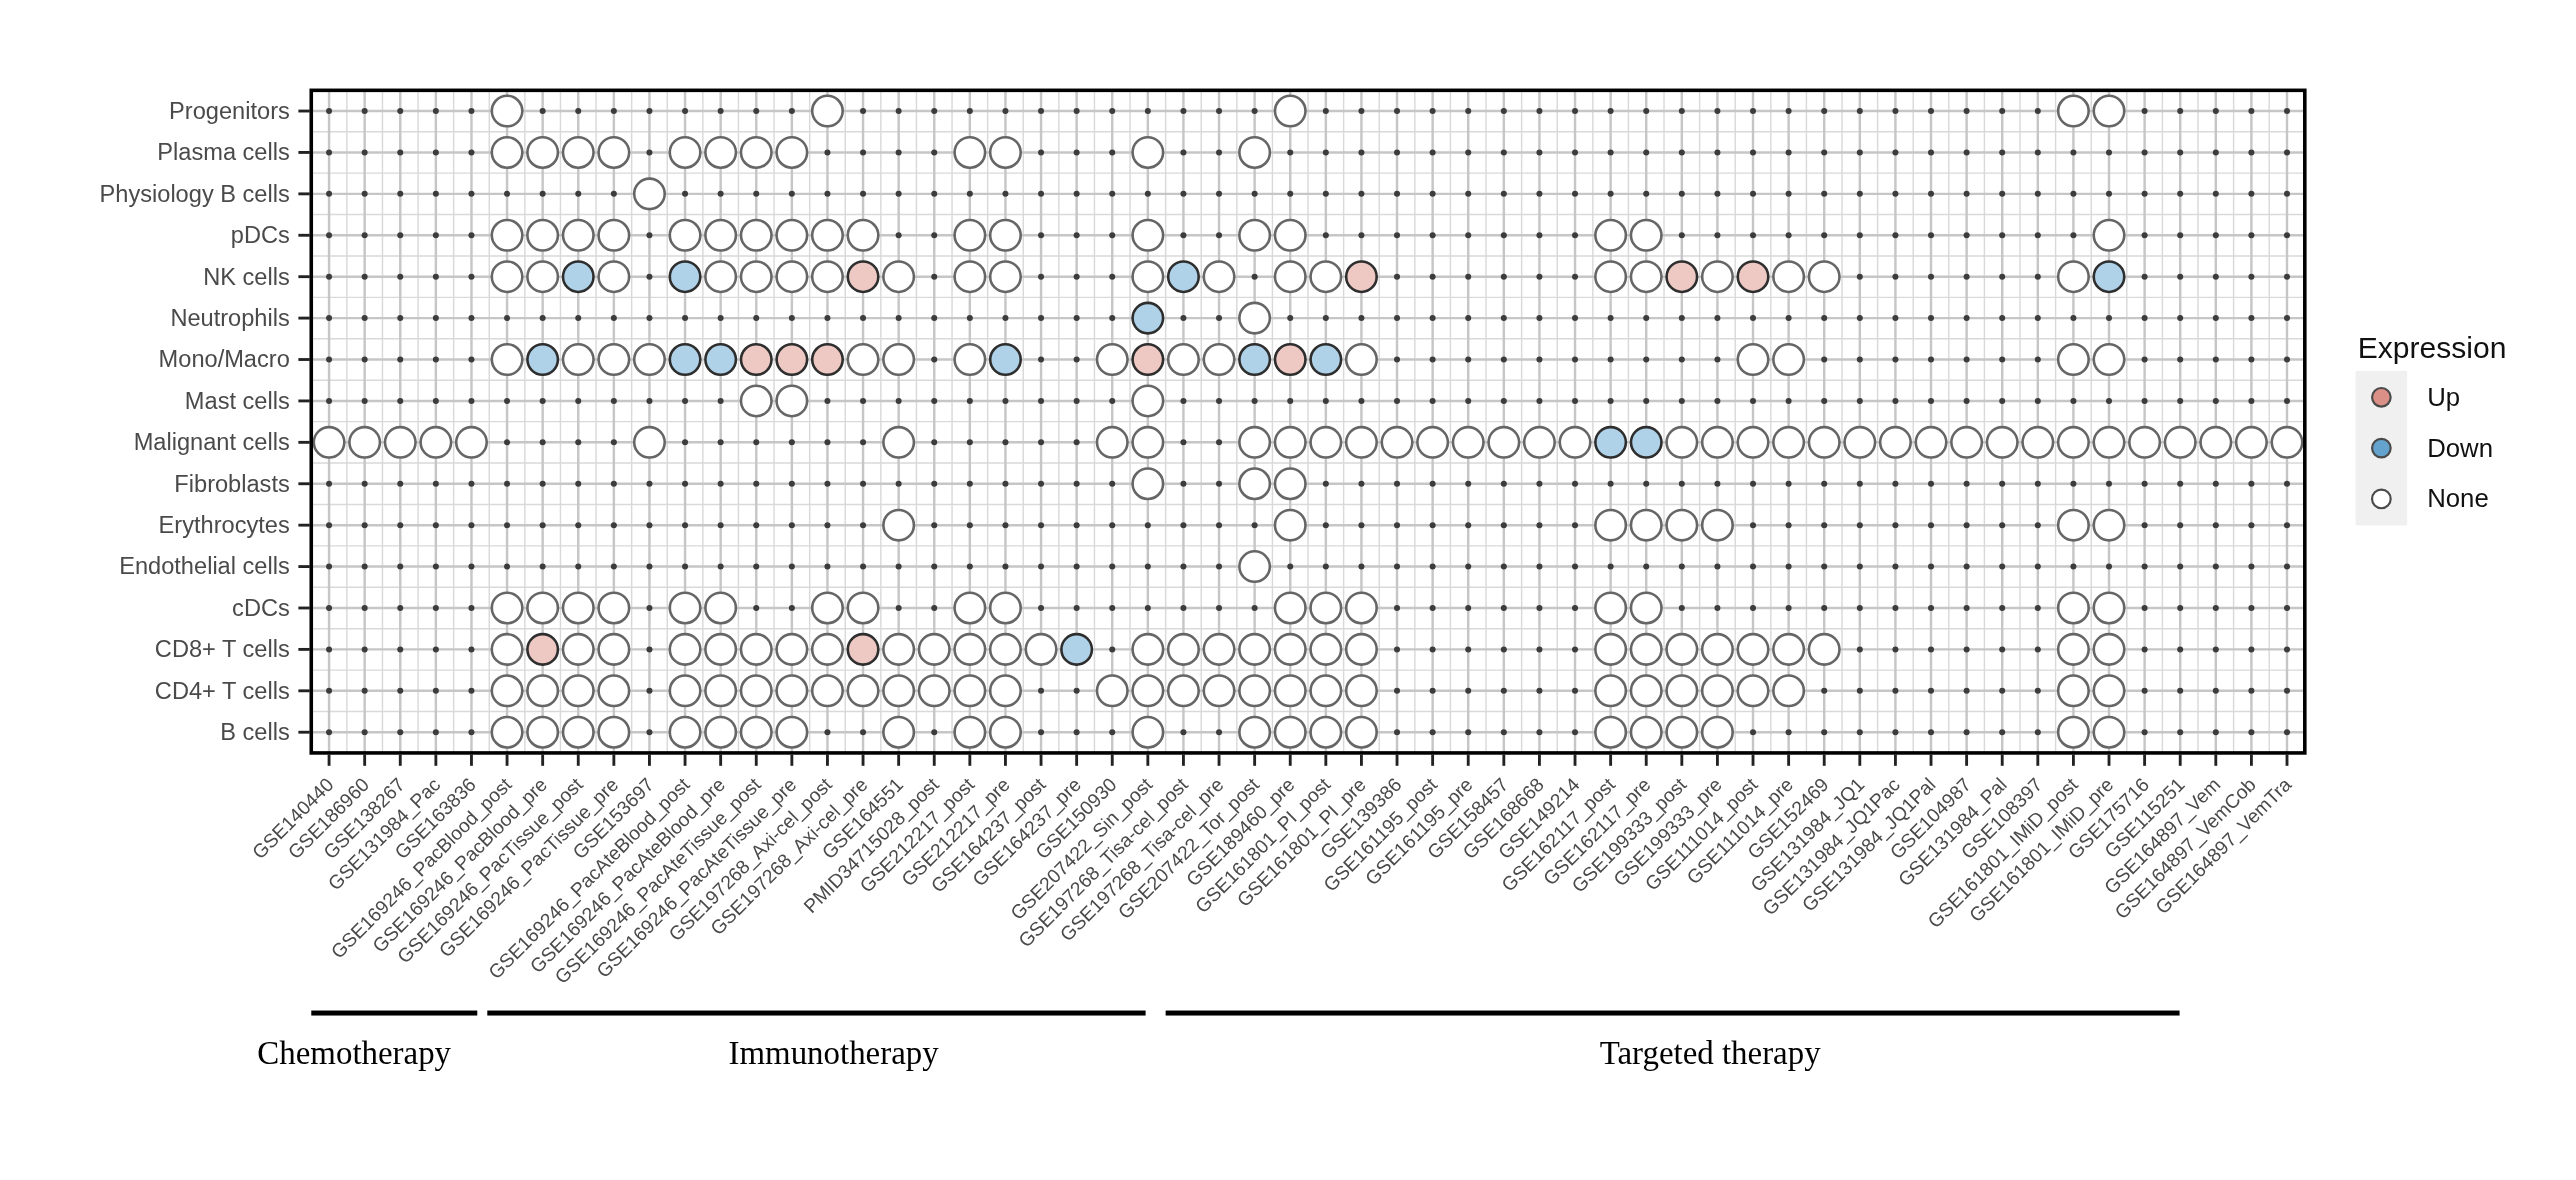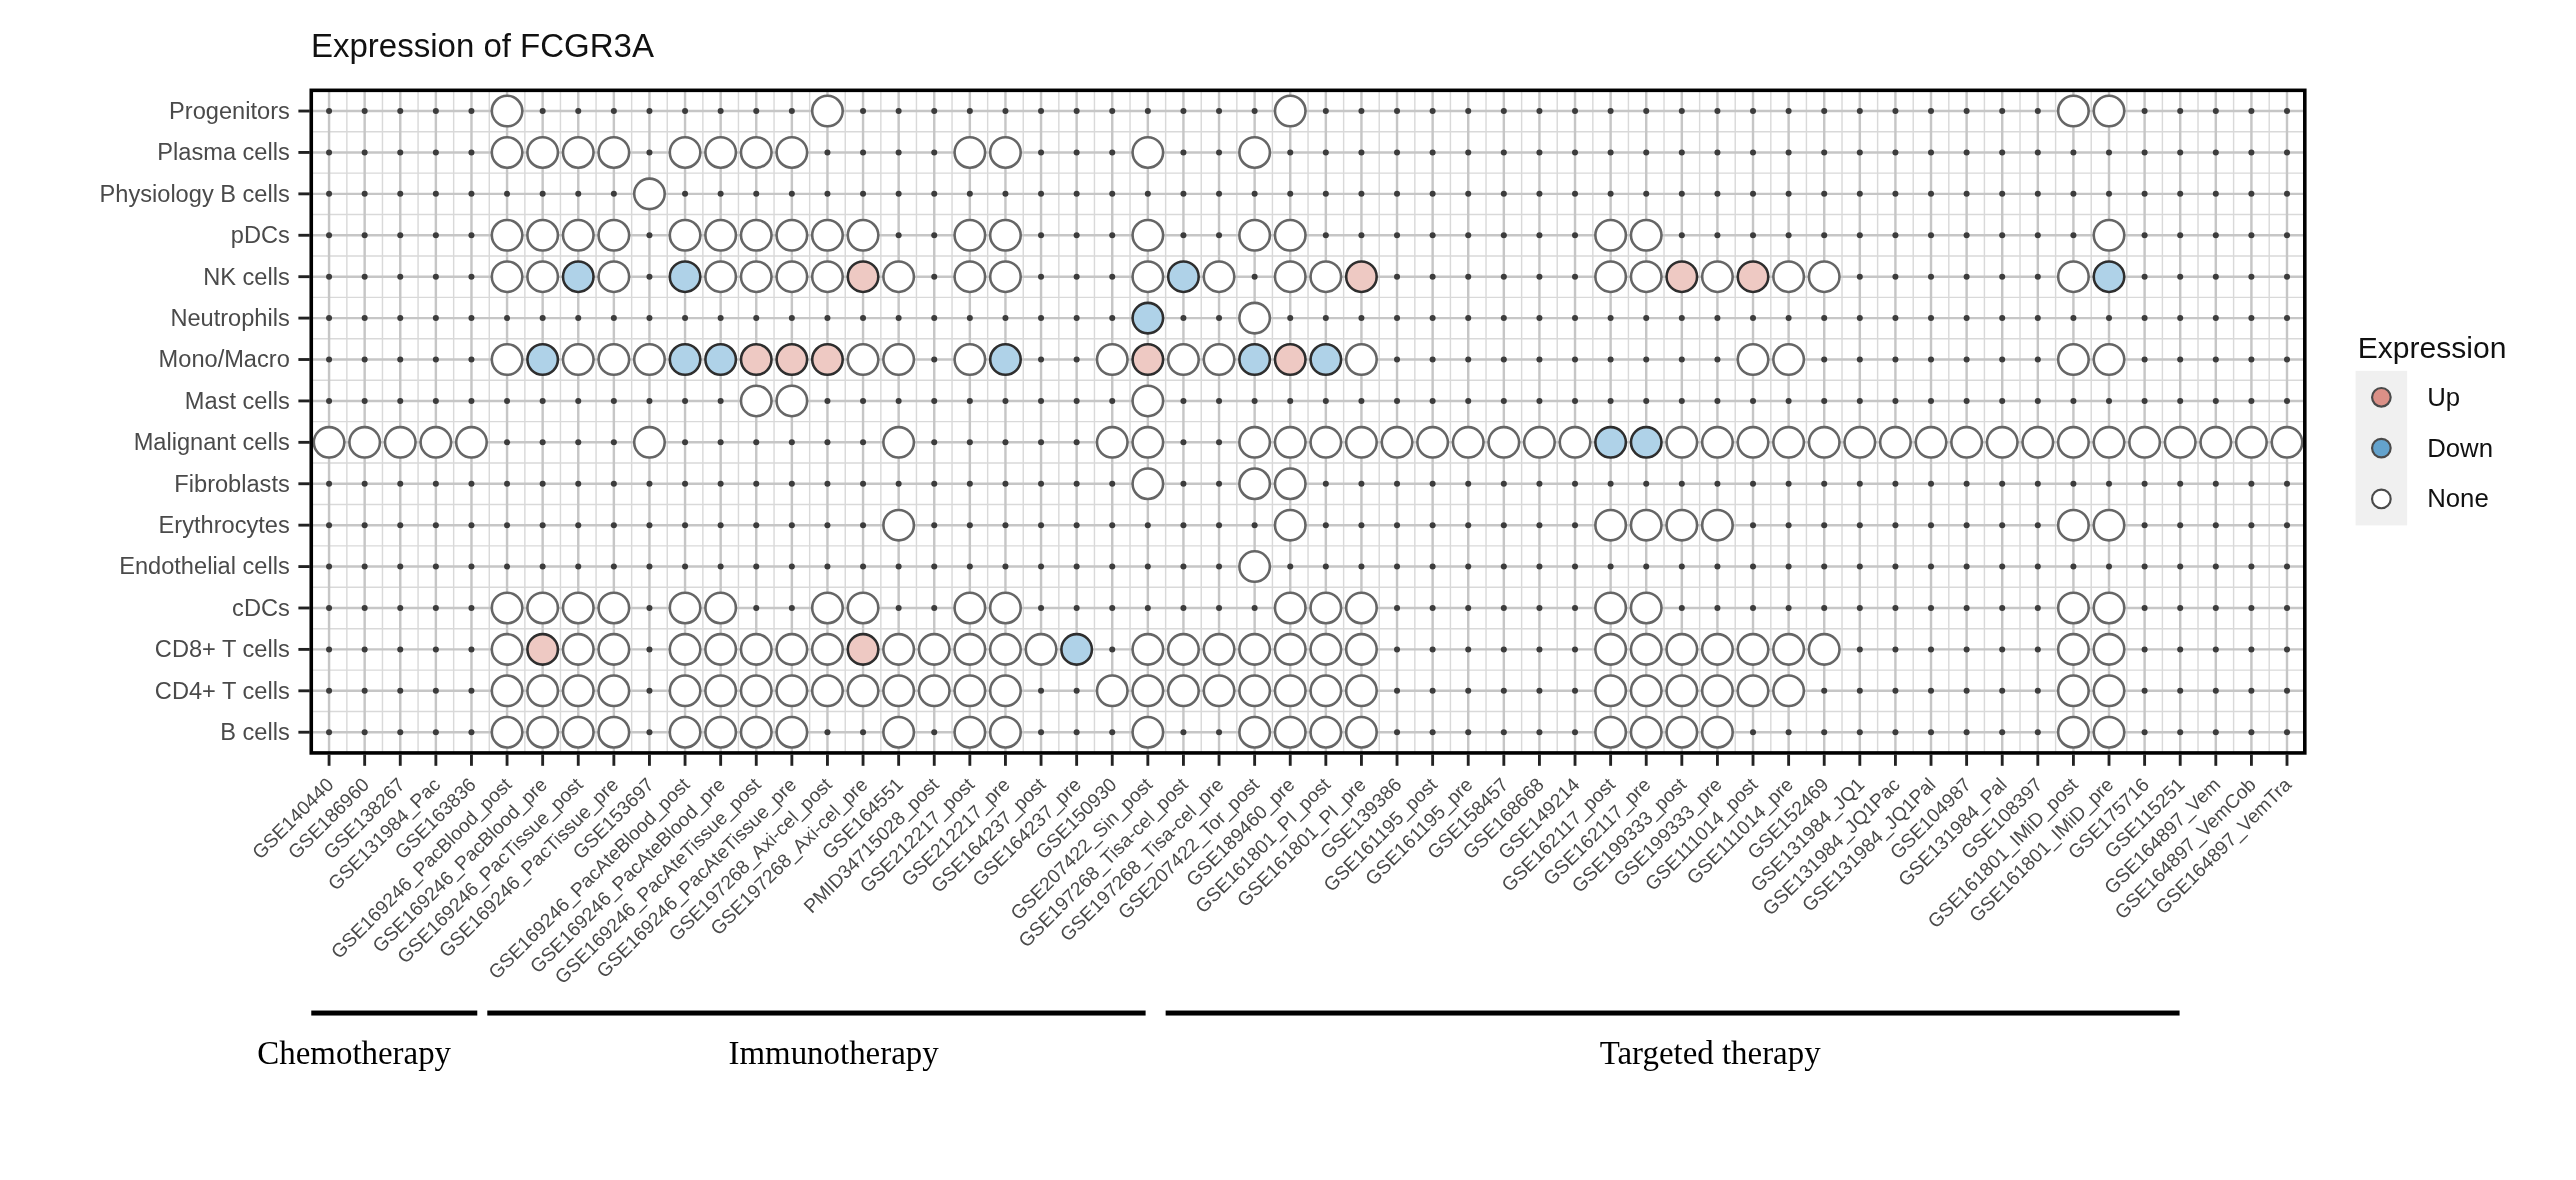--- a/index.html
+++ b/index.html
@@ -7,21 +7,20 @@
          font-family:"Liberation Sans", sans-serif;}
   #chart-title{position:absolute;left:311px;top:27px;font-size:33px;color:#111;
                font-family:"Liberation Sans",sans-serif;}
   svg text{font-family:"Liberation Sans",sans-serif;}
   .serif-label{font-family:"Liberation Serif",serif;}
 </style>
 </head>
 <body>
 
 <div id="stage">
-  <div id="chart-title">Expression of FCGR3A</div>
   <svg id="plot" width="2576" height="1181" viewBox="0 0 3600 1650" xmlns="http://www.w3.org/2000/svg">
       <line x1="484.75" y1="126" x2="484.75" y2="1052" stroke="#D9D9D9" stroke-width="2"></line>
       <line x1="534.5" y1="126" x2="534.5" y2="1052" stroke="#D9D9D9" stroke-width="2"></line>
       <line x1="584.25" y1="126" x2="584.25" y2="1052" stroke="#D9D9D9" stroke-width="2"></line>
       <line x1="634" y1="126" x2="634" y2="1052" stroke="#D9D9D9" stroke-width="2"></line>
       <line x1="683.75" y1="126" x2="683.75" y2="1052" stroke="#D9D9D9" stroke-width="2"></line>
       <line x1="733.5" y1="126" x2="733.5" y2="1052" stroke="#D9D9D9" stroke-width="2"></line>
       <line x1="783.25" y1="126" x2="783.25" y2="1052" stroke="#D9D9D9" stroke-width="2"></line>
       <line x1="833" y1="126" x2="833" y2="1052" stroke="#D9D9D9" stroke-width="2"></line>
       <line x1="882.75" y1="126" x2="882.75" y2="1052" stroke="#D9D9D9" stroke-width="2"></line>

